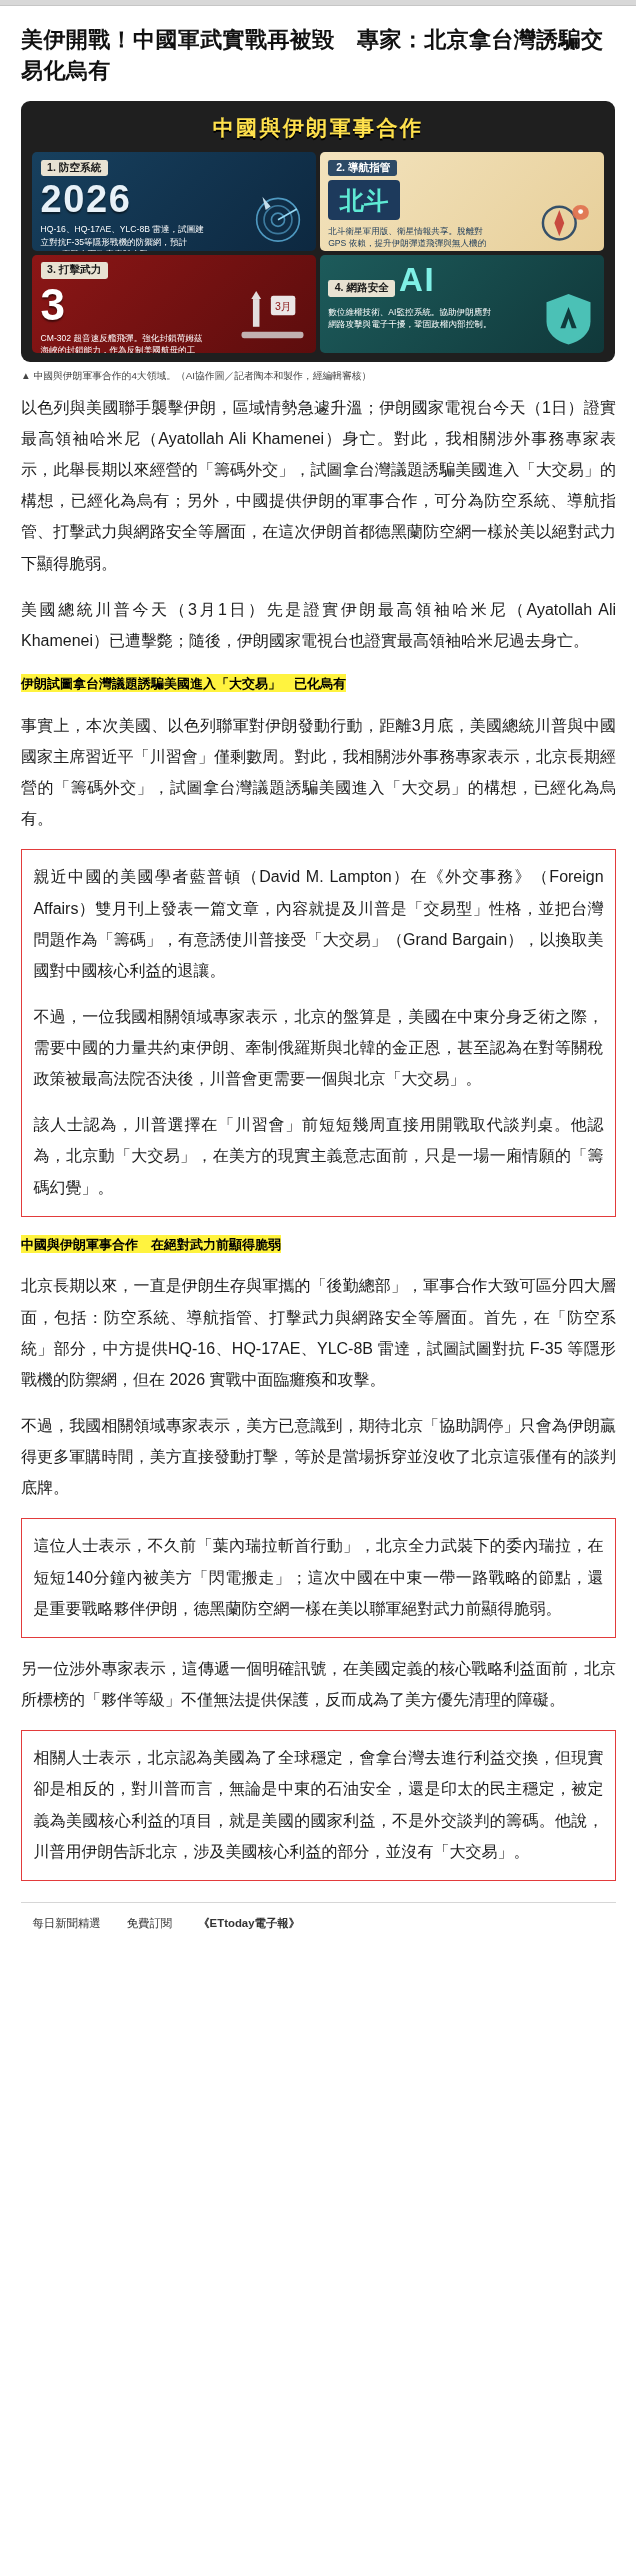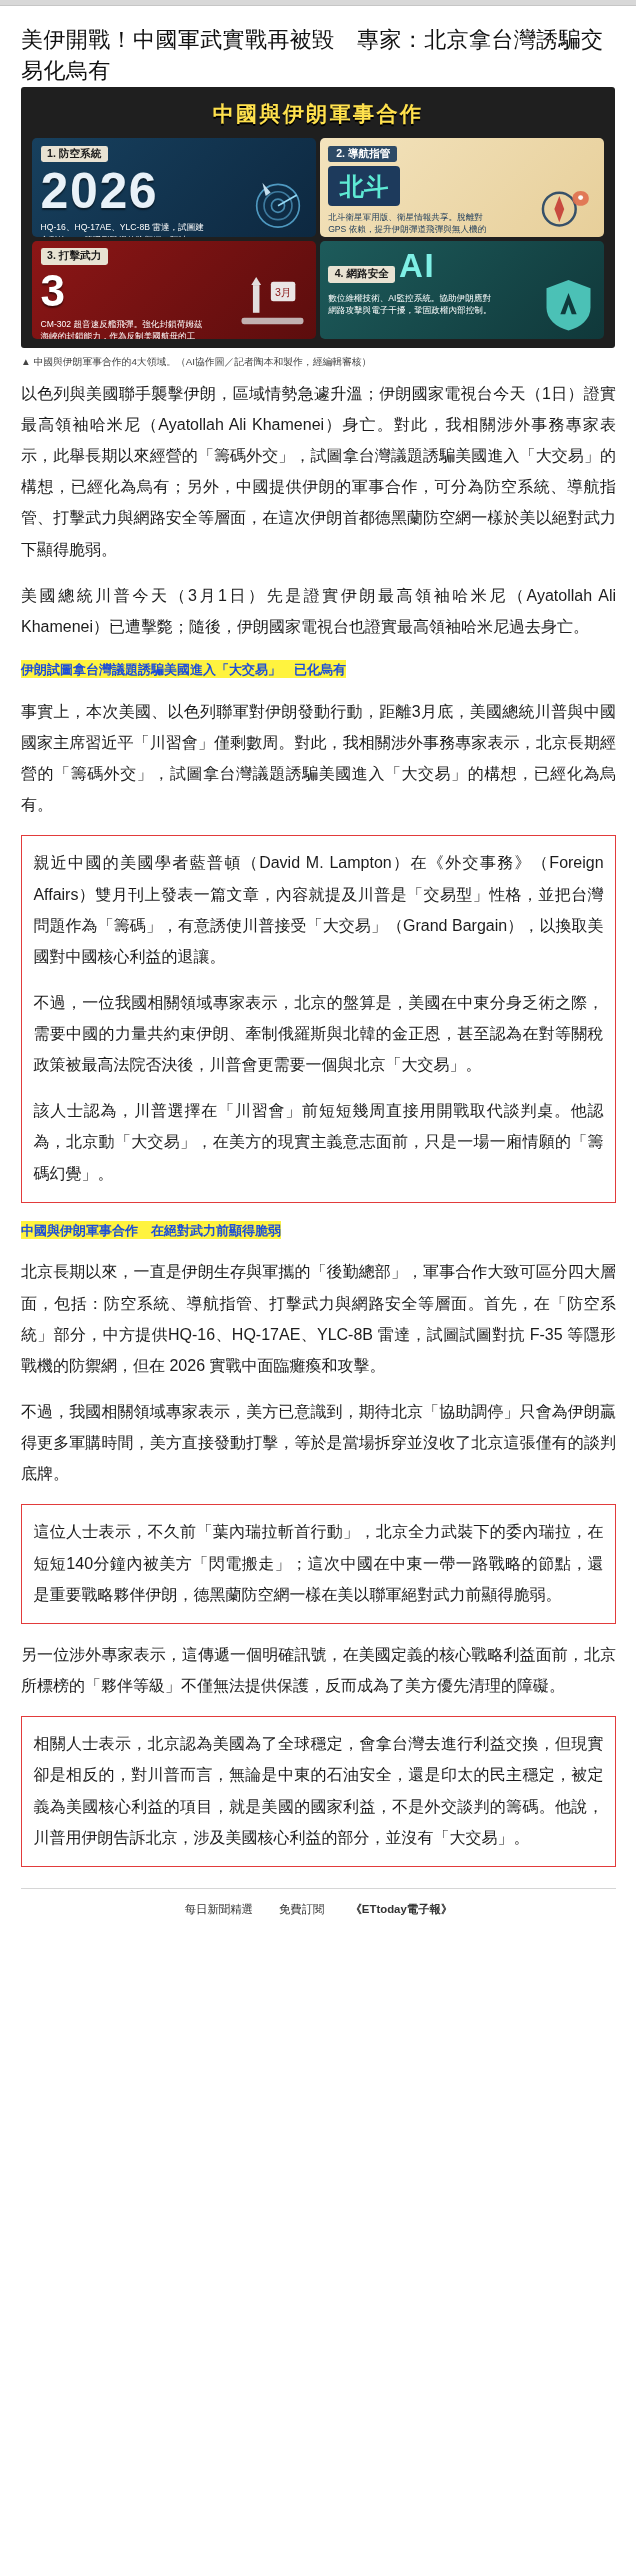--- a/index.html
+++ b/index.html
@@ -7,31 +7,31 @@
     width:637px;
     font-family:"Liberation Sans","DejaVu Sans",sans-serif;
     color:#222;
     -webkit-font-smoothing:antialiased;
   }
   .topbar{height:4.9px;background:#d8d8d8;border-bottom:0.8px solid #c6c6c6;}
   .wrap{padding:0 21px;}
   h1.headline{
     font-size:22px;
     line-height:1.42;
-    font-weight:normal;
+    font-weight:bold;
     color:#111;
-    margin:18px 0 1px 0;
+    margin:18px 0 15px 0;
     letter-spacing:0.4px;
   }
   .figure{margin:0 0 8.2px 0;}
   .infographic{
     width:594px;
     height:261px;
     background:#1f1f1f;
-    border-radius:3px;
+    border-radius:9px;
     position:relative;
     overflow:hidden;
     box-sizing:border-box;
     padding:9.8px 11.4px 11.4px 11.4px;
   }
   .ig-title{
     text-align:center;
     color:#ffe14d;
     font-size:21px;
     font-weight:bold;
@@ -63,21 +63,21 @@
     background:#e8e2d2;
     color:#1a1a1a;
     font-size:10.6px;
     font-weight:bold;
     padding:0.8px 6.5px 1.6px 6.5px;
     border-radius:2.4px;
     margin-bottom:4.1px;
   }
   .c2 .num{background:#2d4a66;color:#fff;padding-left:8px;}
   .big{
-    font-size:50px;
+    font-size:38px;
     font-weight:bold;
     line-height:1;
     letter-spacing:1.6px;
     color:#ffffff;
     text-shadow:0 1.6px 1.6px rgba(0,0,0,.5);
   }
   .c1 .big{color:#e8f1f8;}
   .c3 .big{color:#ffffff;font-size:44px;}
   .c2 .bigbox{
     display:inline-block;
@@ -121,34 +121,34 @@
     color:#1c1c1c;
     text-align:justify;
   }
   .subhead{
     display:inline;
     background:#fff33f;
     font-size:13px;
     font-weight:bold;
     line-height:2.0;
     padding:1.6px 0;
-    color:#1d4ed8;
+    color:#000000;
   }
   .subhead-wrap{margin:6.5px 0 13px 0;}
   .boxed{
     border:1.2px solid #e23b3b;
     padding:11.4px 11.4px 1.6px 11.4px;
     margin:0 0 14.7px 0;
   }
   .boxed p.para:last-child{margin-bottom:11.4px;}
   .footer{
     border-top:0.8px solid #d6d6d6;
     margin-top:21px;
     padding:13px 0 18px 0;
-    text-align:center;
+    text-align:left;
     font-size:11.4px;
     color:#333;
   }
   .footer span{margin:0 11.4px;}
   .footer .strong{font-weight:bold;}
 </style>
 </head>
 <body>
 
 <div class="topbar"></div>

